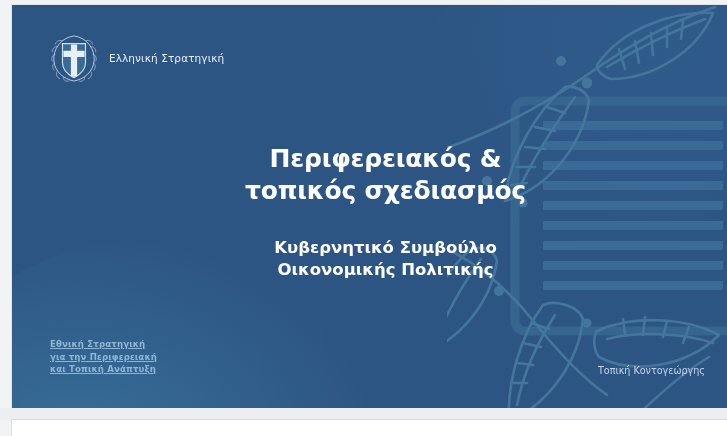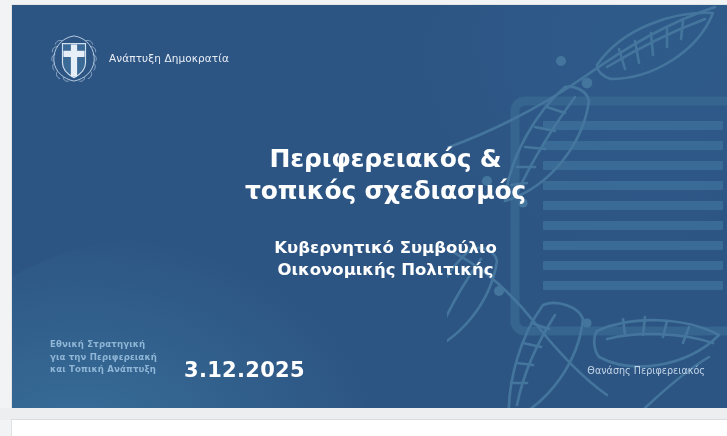--- a/index.html
+++ b/index.html
@@ -141,20 +141,21 @@
   #footer-strategy {
     position: absolute;
     left: 38px;
     bottom: 32px;
     color: #8fb6d6;
     font-size: 8.6px;
     font-weight: bold;
     line-height: 1.48;
     letter-spacing: 0.15px;
     white-space: pre-line;
+    text-decoration: underline;
   }
   #footer-date {
     position: absolute;
     left: 172px;
     bottom: 26px;
     color: #ffffff;
     font-size: 21px;
     font-weight: bold;
     letter-spacing: 0.3px;
   }
@@ -287,39 +288,38 @@
         </g>
 
         <path d="M26 22 h48 v40 c0 18 -18 28 -24 31 c-6 -3 -24 -13 -24 -31 z" fill="#3b6a97" stroke="#cfe0ef" stroke-width="2.4"></path>
 
         <g fill="#e6eef7">
           <rect x="43.5" y="24" width="13" height="67" rx="1"></rect>
           <rect x="28" y="37" width="44" height="13" rx="1"></rect>
         </g>
       </svg>
       <div class="logo-text">
-        <div>Ανάπτυξη Δημοκρατία</div>
+        <div>Ελληνική Στρατηγική</div>
       </div>
     </div>
 
     <div id="title-block">
       <div class="title-main">Περιφερειακός &amp;
 τοπικός σχεδιασμός</div>
       <div class="title-sub">Κυβερνητικό Συμβούλιο
 Οικονομικής Πολιτικής</div>
     </div>
 
     <div id="footer-strategy">Εθνική Στρατηγική
 για την Περιφερειακή
 και Τοπική Ανάπτυξη</div>
 
-    <div id="footer-date">3.12.2025</div>
 
     <div id="footer-speaker">
-      <div class="speaker-name">Θανάσης Περιφερειακός</div>
+      <div class="speaker-name">Τοπική Κοντογεώργης</div>
     </div>
 
   </div>
 
   <div id="slide-gap"></div>
   <div id="slide-next"></div>
 
 </div>
 
 </body></html>

